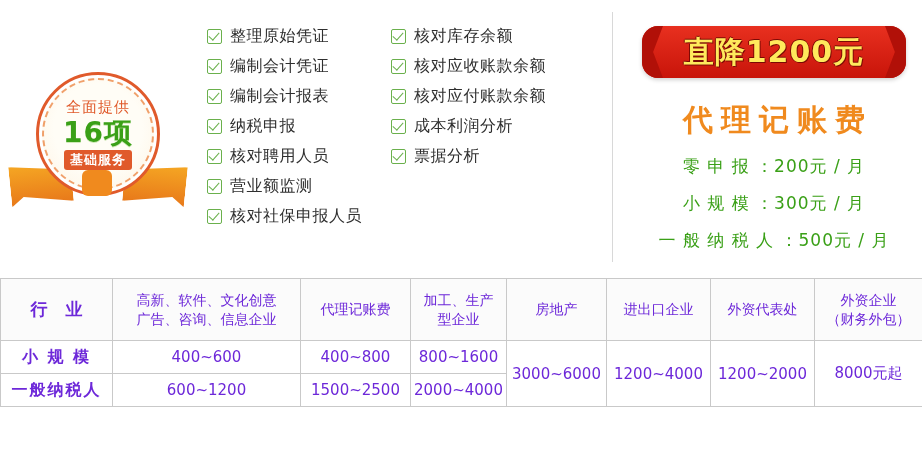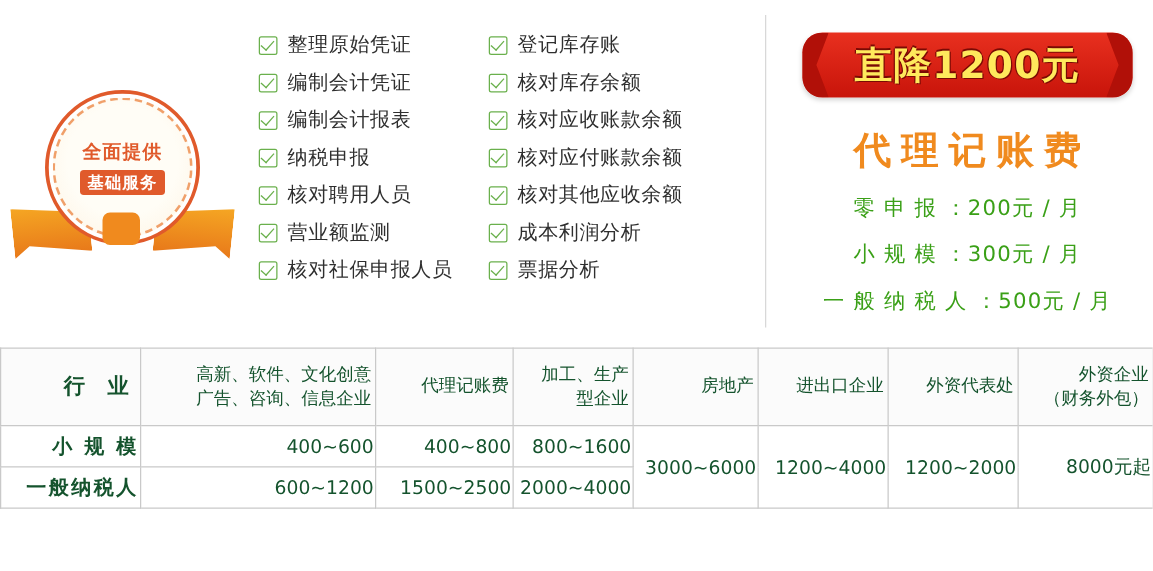--- a/index.html
+++ b/index.html
@@ -60,21 +60,21 @@
     border: 2px dashed #f0a06a;
     background: radial-gradient(circle at 50% 45%, #fffdf6 55%, #fef3e2 100%);
     display: flex;
     flex-direction: column;
     align-items: center;
     justify-content: center;
   }
   #badge .seal-line1 {
     font-size: 15px;
     color: #e05a2b;
-    font-weight: bold;
+    font-weight: normal;
     letter-spacing: 1px;
     margin-bottom: 2px;
   }
   #badge .seal-line2 {
     font-size: 28px;
     font-weight: bold;
     color: #3aa017;
     line-height: 1;
     letter-spacing: 1px;
     text-shadow: 0 1px 0 #cfe8b8;
@@ -201,23 +201,23 @@
   #rate-table {
     position: absolute;
     left: 0;
     top: 278px;
     width: 922px;
     border-collapse: collapse;
     table-layout: fixed;
   }
   #rate-table th, #rate-table td {
     border: 1px solid #c9c9c9;
-    text-align: right;
+    text-align: center;
     vertical-align: middle;
-    color: #14532d;
+    color: #6d28d9;
   }
   #rate-table thead th {
     height: 62px;
     background: #fbfbfb;
     font-size: 14px;
     font-weight: normal;
     line-height: 1.35;
     padding: 2px 3px;
   }
   #rate-table thead th.head-industry {
@@ -248,20 +248,21 @@
 <body>
 
 <div id="top-section">
 
   <div id="badge">
     <div class="ribbon-left"></div>
     <div class="ribbon-right"></div>
     <div class="seal-outer"></div>
     <div class="seal-inner">
       <div class="seal-line1">全面提供</div>
+      <div class="seal-line2">16项</div>
       <div class="seal-line3">基础服务</div>
     </div>
     <div class="bow-knot"></div>
   </div>
 
   <div id="services">
     <div class="svc-col">
       <div class="svc-item">
         <span class="chk"></span>
         <span class="svc-label">整理原始凭证</span>
@@ -288,37 +289,29 @@
       </div>
       <div class="svc-item">
         <span class="chk"></span>
         <span class="svc-label">核对社保申报人员</span>
       </div>
     </div>
 
     <div class="svc-col">
       <div class="svc-item">
         <span class="chk"></span>
-        <span class="svc-label">登记库存账</span>
-      </div>
-      <div class="svc-item">
-        <span class="chk"></span>
         <span class="svc-label">核对库存余额</span>
       </div>
       <div class="svc-item">
         <span class="chk"></span>
         <span class="svc-label">核对应收账款余额</span>
       </div>
       <div class="svc-item">
         <span class="chk"></span>
         <span class="svc-label">核对应付账款余额</span>
-      </div>
-      <div class="svc-item">
-        <span class="chk"></span>
-        <span class="svc-label">核对其他应收余额</span>
       </div>
       <div class="svc-item">
         <span class="chk"></span>
         <span class="svc-label">成本利润分析</span>
       </div>
       <div class="svc-item">
         <span class="chk"></span>
         <span class="svc-label">票据分析</span>
       </div>
     </div>

